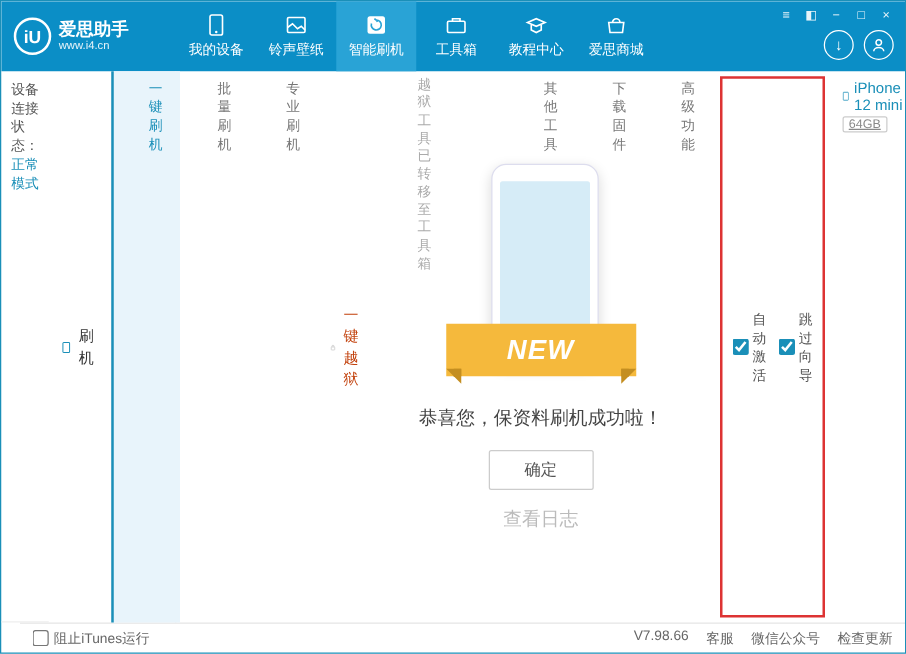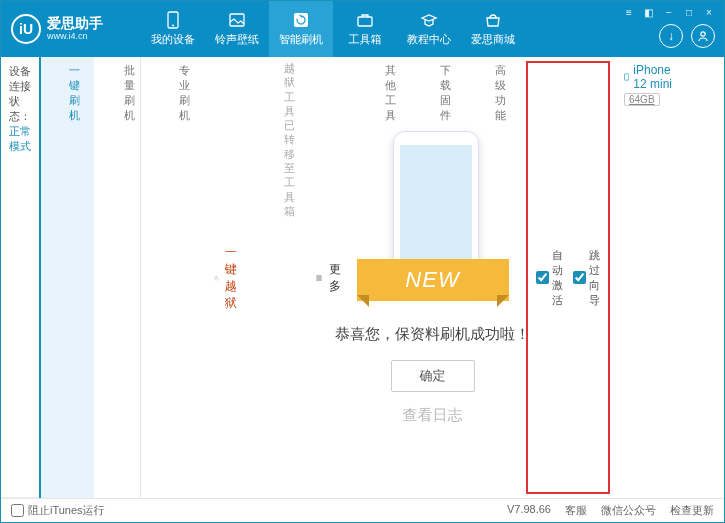--- a/index.html
+++ b/index.html
@@ -35,29 +35,29 @@
 .cb input { accent-color: #1a8fb8; }
 .device-row { padding: 6px 8px; }
 .device-name { color: #1a8fb8; font-size: 12px; display: flex; align-items: center; gap: 4px; }
 .device-badge { display: inline-block; border: 1px solid #ccc; border-radius: 2px; padding: 0 4px; font-size: 10px; color: #888; margin-top: 2px; text-decoration: underline; }
 
 .main { flex: 1; display: flex; flex-direction: column; align-items: center; justify-content: center; position: relative; }
 .phone-illus { width: 140px; height: 180px; position: relative; margin-bottom: 14px; }
 .phone-body { position: absolute; left: 30px; top: 0; width: 86px; height: 160px; background: #fff; border-radius: 12px; box-shadow: 0 4px 10px rgba(0,0,0,0.15); border: 1px solid #dde; }
 .phone-screen { position: absolute; left: 37px; top: 14px; width: 72px; height: 118px; background: #d6ecf7; border-radius: 2px; }
 .phone-home { position: absolute; left: 66px; top: 140px; width: 14px; height: 14px; border: 1.5px solid #cdd; border-radius: 50%; }
-.new-ribbon { position: absolute; bottom: 10px; left: -6px; right: -6px; height: 42px; background: #f5b93c; display: flex; align-items: center; justify-content: center; font-weight: 400; font-size: 22px; color: #fff; font-style: italic; letter-spacing: 1px; }
+.new-ribbon { position: absolute; bottom: 10px; left: -6px; right: -6px; height: 42px; background: #f5b93c; display: flex; align-items: center; justify-content: center; font-weight: 700; font-size: 22px; color: #fff; font-style: italic; letter-spacing: 1px; }
 .new-ribbon::before, .new-ribbon::after { content: ""; position: absolute; bottom: -6px; width: 0; height: 0; border: 6px solid transparent; }
 .new-ribbon::before { left: 0; border-top-color: #c48e20; border-right-color: #c48e20; }
 .new-ribbon::after { right: 0; border-top-color: #c48e20; border-left-color: #c48e20; }
 .success-msg { font-size: 15px; color: #444; margin-bottom: 16px; }
 .ok-btn { padding: 6px 28px; border: 1px solid #ccc; background: #fff; font-size: 13px; color: #555; cursor: pointer; border-radius: 2px; margin-bottom: 14px; }
 .log-link { font-size: 15px; color: #bbb; cursor: pointer; }
 
-.footer { height: 24px; border-top: 1px solid #e5e5e5; display: flex; align-items: center; justify-content: space-between; padding: 0 10px; font-size: 11px; color: #666; }
+.footer { height: 24px; border-top: 1px solid #e5e5e5; display: flex; align-items: center; justify-content: space-between; padding: 0 10px; font-size: 11px; color: #666; margin-left: 15px; }
 .footer-left { display: flex; align-items: center; gap: 4px; }
 .footer-right { display: flex; gap: 14px; }
 .footer-link { cursor: pointer; }
 
 svg { display: block; }
 </style>
 </head>
 <body>
 
 <div class="header">
@@ -137,20 +137,26 @@
           <path d="M2 11 a4 3 0 0 1 8 0" fill="none" stroke="#fff" stroke-width="1.2"></path>
         </svg>
       </div>
   </div>
 </div>
 
 <div class="body">
   <div class="sidebar">
     <div class="status-row">
       <span>设备连接状态：</span><span class="status-value">正常模式</span>
+    </div>
+    <div class="side-group">
+      <svg width="12" height="14" viewBox="0 0 12 14">
+          <rect x="2" y="1" width="8" height="12" rx="1" fill="none" stroke="#1a8fb8" stroke-width="1.2"></rect>
+        </svg>
+      <span>刷机</span>
     </div>
     <div class="side-sub active">一键刷机</div>
     <div class="side-sub">批量刷机</div>
     <div class="side-sub">专业刷机</div>
     <div class="side-sep"></div>
     <div class="side-group locked">
       <svg width="12" height="12" viewBox="0 0 12 12">
           <rect x="2.5" y="5" width="7" height="6" rx="1" fill="none" stroke="#bbb" stroke-width="1.2"></rect>
           <path d="M4 5 V3.5 a2 2 0 0 1 4 0 V5" fill="none" stroke="#bbb" stroke-width="1.2"></path>
         </svg>

